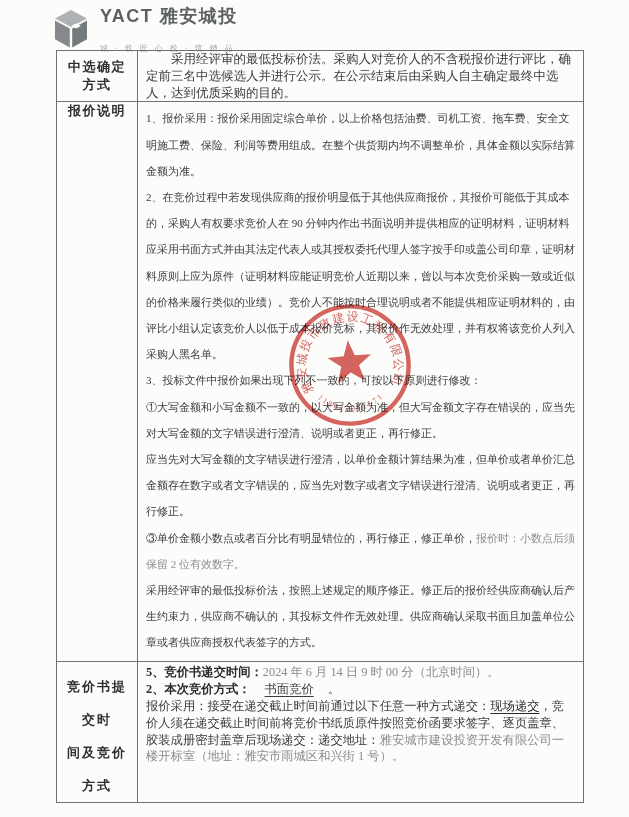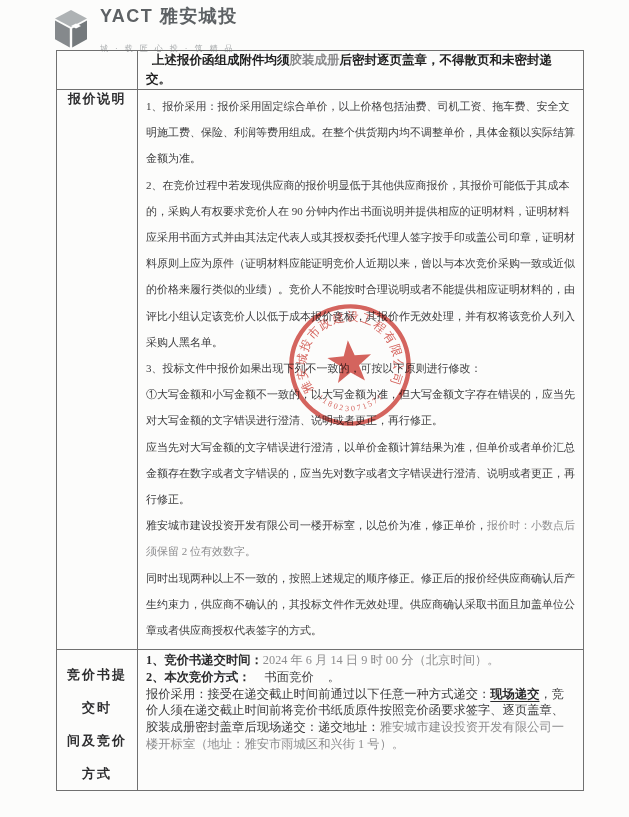--- a/index.html
+++ b/index.html
@@ -30,22 +30,22 @@
   .r2 .content p{margin:0;text-indent:2em;}
   .r3 td{height:556px;margin-left:32px;}
   .r3 .content{vertical-align:top;padding-top:3px;}
   .r3 .content p{margin:0;font-size:11px;line-height:26.2px;}
   .r4 td{height:101px;}
   .r4 .content{vertical-align:top;padding-top:2px;font-size:12.3px;line-height:16.8px;}
   .r4 .content p{margin:0;}
   .r4 .label-cell{vertical-align:top;padding-top:8px;line-height:33px;letter-spacing:2px;}
   .dim{color:#8b8b8d;}
   .blk{font-weight:bold;color:#2b2b2d;}
-  .ul{text-underline-offset:3px;padding:0 14px;}
-  .ul2{text-decoration:underline;text-underline-offset:3px;font-weight:bold;color:#2b2b2d;text-align:center;}
+  .ul{text-decoration:underline;text-underline-offset:3px;padding:0 14px;}
+  .ul2{text-decoration:underline;text-underline-offset:3px;font-weight:normal;color:#2b2b2d;text-align:center;}
   
   .seal{
     position:absolute;left:279px;top:292px;width:142px;height:146px;
     transform:rotate(-5deg);opacity:0.82;mix-blend-mode:multiply;pointer-events:none;
   }
   .seal svg{width:100%;height:100%;}
   .seal text{fill:#cf433b;font-family:"Liberation Serif","DejaVu Serif",serif;}
 </style>
 </head>
 <body>
@@ -65,48 +65,48 @@
     </div>
   </div>
 
   <table class="doc">
     <colgroup>
         <col class="c-label">
         <col>
       </colgroup>
 
     <tbody>
-        <tr class="r1">
-      <td class="label-cell"></td>
-      <td class="hdr">
-        <span>上述报价函组成附件均须</span><span class="dim">胶装成册</span><span>后密封逐页盖章，不得散页和未密封递交。</span>
+
+    <tr class="r2">
+      <td class="label-cell">中选确定方式</td>
+      <td class="content">
+        <p>采用经评审的最低投标价法。采购人对竞价人的不含税报价进行评比，确定前三名中选候选人并进行公示。在公示结束后由采购人自主确定最终中选人，达到优质采购的目的。</p>
       </td>
     </tr>
-
 
     <tr class="r3">
       <td class="label-cell v-top">报价说明</td>
       <td class="content">
         <p>1、报价采用：报价采用固定综合单价，以上价格包括油费、司机工资、拖车费、安全文明施工费、保险、利润等费用组成。在整个供货期内均不调整单价，具体金额以实际结算金额为准。</p>
         <p>2、在竞价过程中若发现供应商的报价明显低于其他供应商报价，其报价可能低于其成本的，采购人有权要求竞价人在 90 分钟内作出书面说明并提供相应的证明材料，证明材料应采用书面方式并由其法定代表人或其授权委托代理人签字按手印或盖公司印章，证明材料原则上应为原件（证明材料应能证明竞价人近期以来，曾以与本次竞价采购一致或近似的价格来履行类似的业绩）。竞价人不能按时合理说明或者不能提供相应证明材料的，由评比小组认定该竞价人以低于成本报价竞标，其报价作无效处理，并有权将该竞价人列入采购人黑名单。</p>
         <p>3、投标文件中报价如果出现下列不一致的，可按以下原则进行修改：</p>
         <p>①大写金额和小写金额不一致的，以大写金额为准，但大写金额文字存在错误的，应当先对大写金额的文字错误进行澄清、说明或者更正，再行修正。</p>
         <p>应当先对大写金额的文字错误进行澄清，以单价金额计算结果为准，但单价或者单价汇总金额存在数字或者文字错误的，应当先对数字或者文字错误进行澄清、说明或者更正，再行修正。</p>
-        <p><span>雅安城市建设投资开发有限公司一楼开标室，以总价为准，修正单价，</span><span class="dim">报价时：小数点后须保留 2 位有效数字。</span></p>
-        <p>同时出现两种以上不一致的，按照上述规定的顺序修正。修正后的报价经供应商确认后产生约束力，供应商不确认的，其投标文件作无效处理。供应商确认采取书面且加盖单位公章或者供应商授权代表签字的方式。</p>
+        <p><span>③单价金额小数点或者百分比有明显错位的，再行修正，修正单价，</span><span class="dim">报价时：小数点后须保留 2 位有效数字。</span></p>
+        <p>采用经评审的最低投标价法，按照上述规定的顺序修正。修正后的报价经供应商确认后产生约束力，供应商不确认的，其投标文件作无效处理。供应商确认采取书面且加盖单位公章或者供应商授权代表签字的方式。</p>
       </td>
     </tr>
 
     <tr class="r4">
       <td class="label-cell">
         <div>竞价书提交时</div>
         <div>间及竞价方式</div>
       </td>
       <td class="content">
-        <p><span class="blk">1、竞价书递交时间：</span><span class="dim">2024 年 6 月 14 日 9 时 00 分（北京时间）。</span></p>
+        <p><span class="blk">5、竞价书递交时间：</span><span class="dim">2024 年 6 月 14 日 9 时 00 分（北京时间）。</span></p>
         <p><span class="blk">2、本次竞价方式：</span><span class="ul">书面竞价</span><span>。</span></p>
         <p><span>报价采用：接受在递交截止时间前通过以下任意一种方式递交：</span><span class="ul2">现场递交</span><span>，竞价人须在递交截止时间前将竞价书纸质原件按照竞价函要求签字、逐页盖章、胶装成册密封盖章后现场递交：递交地址：</span><span class="dim">雅安城市建设投资开发有限公司一楼开标室（地址：雅安市雨城区和兴街 1 号）。</span></p>
       </td>
     </tr>
 
   </tbody>
     </table>
 
   <div class="seal">
     <svg viewBox="0 0 160 160">

